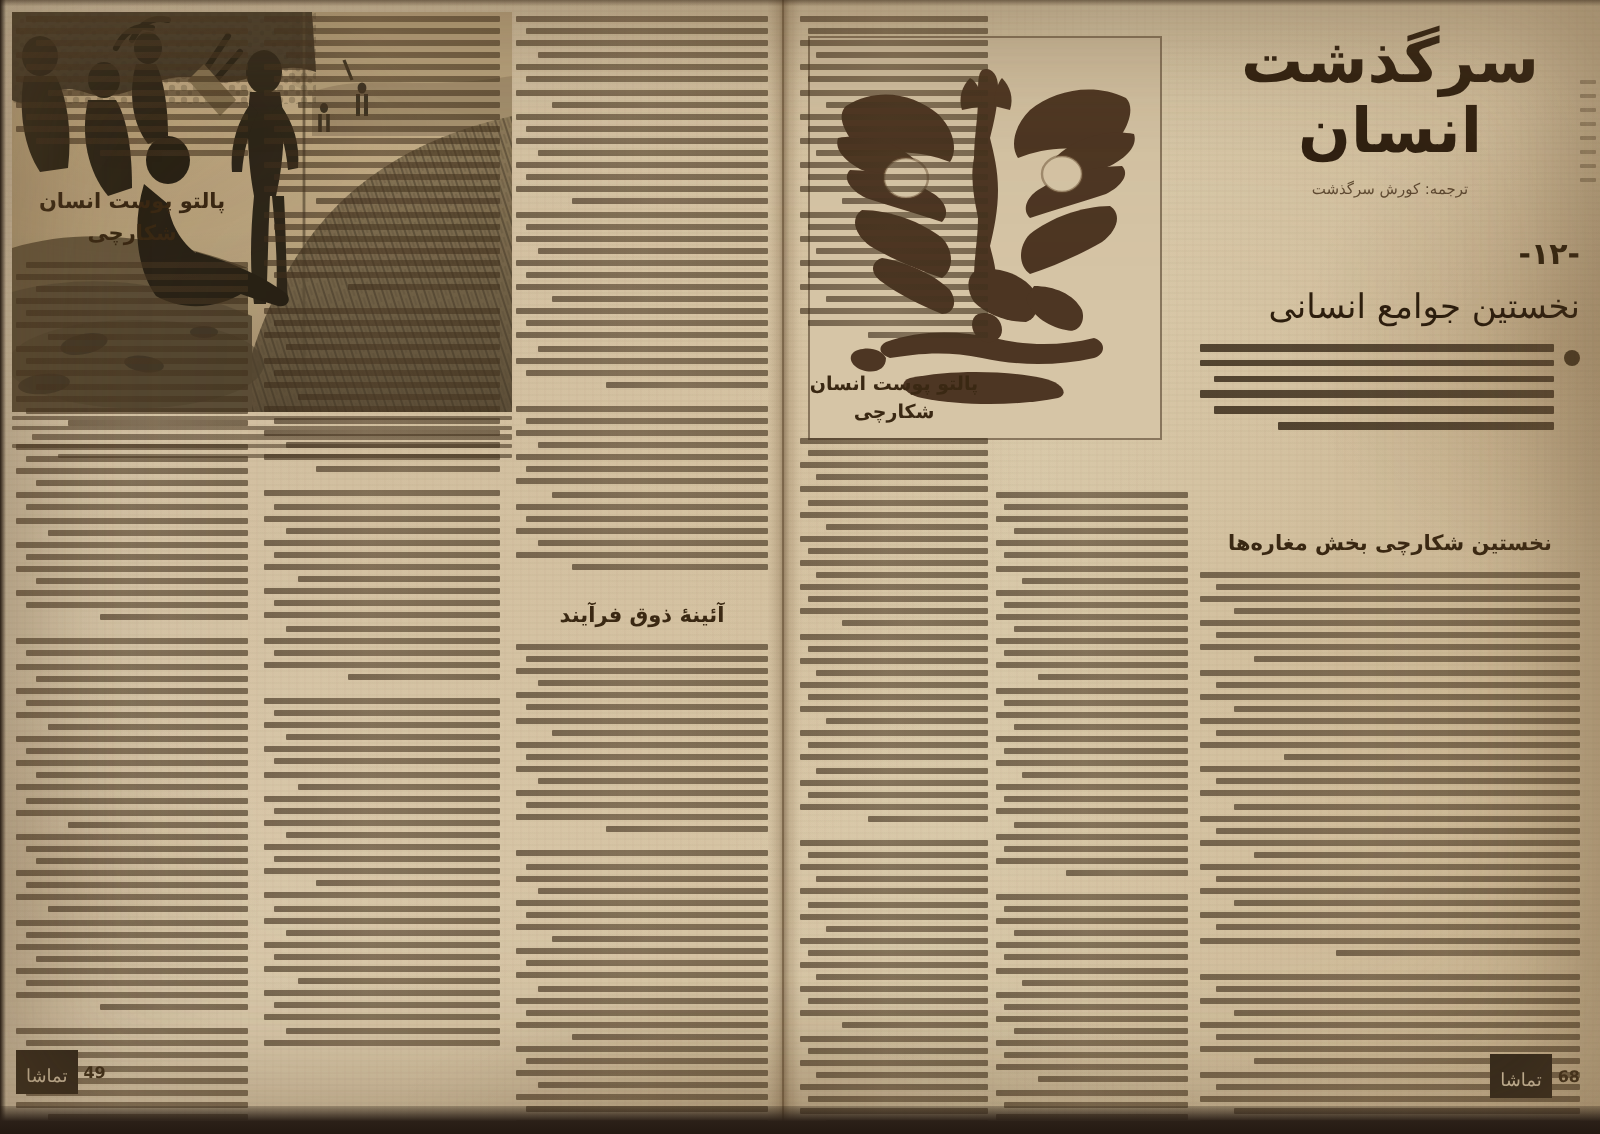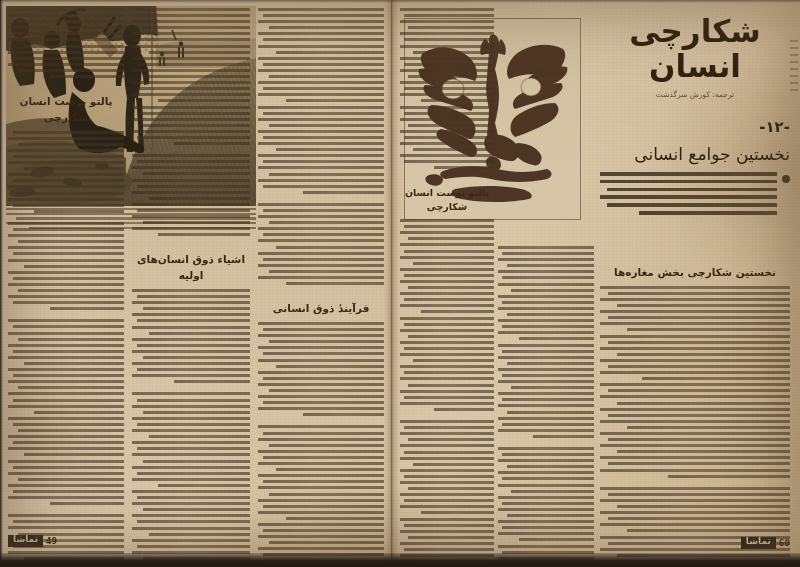--- a/index.html
+++ b/index.html
@@ -86,22 +86,22 @@
   #lead{position:absolute;right:10px;top:172px;width:190px;}
   .lead-row{display:flex;align-items:flex-start;gap:5px;}
   .bullet{flex:0 0 auto;width:8px;height:8px;border-radius:50%;
           background:#3b2a16;margin-top:3px;opacity:.85;}
   .lead-lines{flex:1 1 auto;}
   .lead-lines .ln{height:3.6px;margin-bottom:4.2px;opacity:.86;
      background:linear-gradient(90deg,rgba(48,34,18,.92),rgba(58,42,24,.88));}
 
   
   .logo{position:absolute;display:flex;align-items:center;gap:3px;}
-  .logo-box{background:#2f2519;color:#d9c8ab;font-size:9px;font-weight:bold;
-            padding:0 5px 3px;letter-spacing:.5px;line-height:1;}
+  .logo-box{background:#2f2519;color:#d9c8ab;font-size:9px;font-weight:normal;
+            padding:10px 5px 3px;letter-spacing:.5px;line-height:1;}
   .logo-num{font-size:8px;color:#3a2a16;font-weight:bold;}
   #logo-left{left:8px;bottom:20px;}
   #logo-right{right:10px;bottom:18px;}
 
   
   .edge-note{position:absolute;right:2px;top:40px;width:8px;}
   .edge-note .ln{height:2px;margin-bottom:5px;opacity:.45;}
 </style>
 </head>
 <body>
@@ -339,21 +339,20 @@
         <div class="ln s2"></div>
         <div class="ln s1"></div>
         <div class="ln s4"></div>
       <div class="ln s1"></div>
         <div class="ln s2"></div>
         <div class="ln s1"></div>
         <div class="ln s3"></div>
       <div class="ln s1"></div>
         <div class="ln s5"></div>
       <div class="gap"></div>
-      <div class="subhead">اشیاء ذوق انسان‌های اولیه</div>
       <div class="ln s1"></div>
         <div class="ln s2"></div>
         <div class="ln s1"></div>
         <div class="ln s3"></div>
       <div class="ln s1"></div>
         <div class="ln s2"></div>
         <div class="ln s1"></div>
         <div class="ln s4"></div>
       <div class="ln s1"></div>
         <div class="ln s2"></div>
@@ -436,21 +435,21 @@
         <div class="ln s2"></div>
         <div class="ln s1"></div>
         <div class="ln s4"></div>
       <div class="ln s1"></div>
         <div class="ln s2"></div>
         <div class="ln s1"></div>
         <div class="ln s3"></div>
       <div class="ln s1"></div>
         <div class="ln s5"></div>
       <div class="gap"></div>
-      <div class="subhead">فرآیندٔ ذوق انسانی</div>
+      <div class="subhead">آئینهٔ ذوق فرآیند</div>
       <div class="ln s1"></div>
         <div class="ln s2"></div>
         <div class="ln s1"></div>
         <div class="ln s3"></div>
       <div class="ln s1"></div>
         <div class="ln s2"></div>
         <div class="ln s1"></div>
         <div class="ln s4"></div>
       <div class="ln s1"></div>
         <div class="ln s2"></div>
@@ -490,21 +489,21 @@
 
     <div class="logo" id="logo-left">
       <span class="logo-num">49</span>
       <span class="logo-box">تماشا</span>
     </div>
   </div>
 
   <div class="page" id="page-right">
 
     <div id="masthead">
-      <div class="title">شکارچی انسان</div>
+      <div class="title">سرگذشت انسان</div>
       <div class="byline">ترجمه: کورش سرگذشت</div>
     </div>
 
     <div class="blotbox">
       <svg viewBox="0 0 175 200" preserveAspectRatio="none">
         <rect width="175" height="200" fill="#ddcdaf"></rect>
         <g fill="#4a3322">
 
           <path d="M18 34 C34 24,52 28,64 38 C72 46,74 56,70 62 C60 58,48 56,38 58
                    C30 60,24 56,20 50 C16 44,14 38,18 34 Z"></path>

